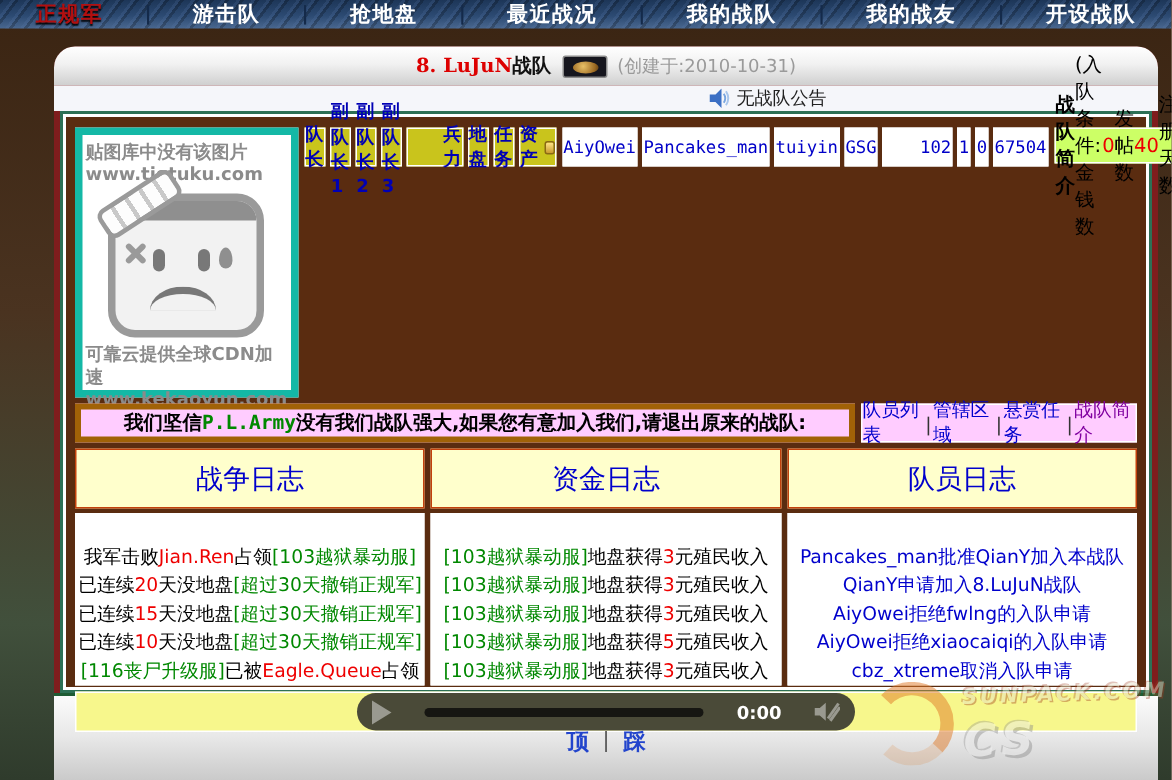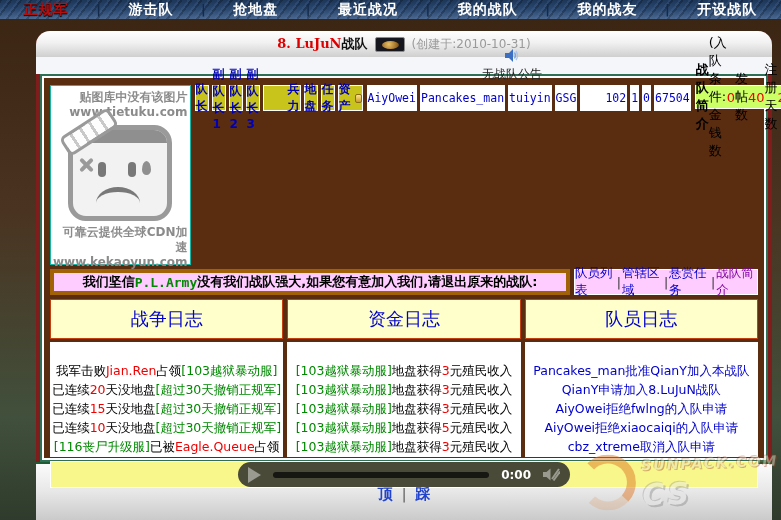--- a/index.html
+++ b/index.html
@@ -30,33 +30,33 @@
     display:flex; align-items:center; justify-content:center; gap:7px; font-size:13px;
   }
   .team-red { color:#dd0000; font-weight:bold; font-family:"DejaVu Serif","Liberation Serif",serif; }
   .team-black { color:#111; font-weight:bold; }
   .team-badge { width:30px; height:15px; background:#16161e; border:1px solid #8c8c8c; border-radius:2px; position:relative; }
   .team-badge::after { content:""; position:absolute; left:6px; top:3px; width:17px; height:8px; border-radius:50%;
     background:radial-gradient(circle at 40% 40%, #e8c067 0%, #9c6a23 70%, #5a3a10 100%); }
   .created { color:#9a9a9a; font-size:12px;text-align:right; }
 
   .notice-row { height:17px; background:#f5f6fa; display:flex; align-items:center; justify-content:center; }
-  .notice-inner { display:flex; align-items:center; gap:4px; transform:translateX(108px);flex-direction:column; }
+  .notice-inner { display:flex; align-items:center; gap:4px; transform:translateX(108px); }
   .notice-text { font-size:12px; color:#222; }
 
   
   .main-frame {
     margin:0 4px; height:388px;
     border:2px solid #2d7055; background:#5a2c10;
     box-shadow:inset 0 0 0 2px #ffffff;
     padding:9px 8px; display:flex; flex-direction:column; gap:4px;
   }
   .row1 { display:flex; gap:4px; height:180px; }
 
-  .img-box { width:158px; background:#fff; border:1px solid #14b8a6; padding:4px 2px; text-align:right; }
+  .img-box { width:158px; background:#fff; border:5px solid #14b8a6; padding:4px 2px; text-align:left; }
   .ph-text { font-size:12px; font-weight:bold; color:#8b8b8b; line-height:15px; }
   .face { position:relative; width:104px; height:96px; margin:5px auto 4px auto; }
   .face-body { position:absolute; inset:0; border:5px solid #9a9a9a; border-radius:18px; background:#f2f2f2; overflow:hidden; }
   .face-top { height:13px; background:#8f8f8f; }
   .eye { position:absolute; width:8px; height:15px; border-radius:4px; background:#787878; top:37px; }
   .eye.l { left:30px; } .eye.r { left:60px; }
   .tear { position:absolute; left:74px; top:36px; width:9px; height:14px; background:#8f8f8f;
     border-radius:50% 50% 50% 50% / 62% 62% 38% 38%; }
   .mouth { position:absolute; left:28px; top:62px; width:44px; height:16px;
     border-top:5px solid #787878; border-radius:50% 50% 0 0 / 100% 100% 0 0; }
@@ -90,21 +90,21 @@
   .log-hdr { height:40px; background:#ffffcc; border:1px solid #c2410c; display:flex; align-items:center; justify-content:center;
     color:#0000cc; font-size:18px; }
   .log-body { flex:1; background:#fff; border:1px solid #fff; padding-top:18px; text-align:center; font-size:12.5px; line-height:19px; }
 
   .c-k{color:#000;} .c-kb{color:#000;font-weight:bold;}
   .c-r{color:#ee0000;}
   .c-g{color:#008800;} .c-gb{color:#008800;font-weight:bold;font-family:"DejaVu Sans Mono","Liberation Mono",monospace;}
   .c-b{color:#0000cc;}
 
   .row4 { height:30px; background:#f7f78c; border:1px solid #fff; display:flex; align-items:center; justify-content:center; }
-  .audio-player { width:332px; height:25px; background:#4a4a38; border-radius:13px; display:flex; align-items:center; padding:0 10px; gap:12px; }
+  .audio-player { width:332px; height:25px; background:#4a4a38; border-radius:13px; display:flex; align-items:center; padding:0 10px; gap:22px; }
   .play-btn { width:0; height:0; border-left:13px solid #9a9a90; border-top:8px solid transparent; border-bottom:8px solid transparent; cursor:pointer; }
   .progress-track { flex:1; height:6px; background:#161612; border-radius:3px; cursor:pointer; }
   .player-time { color:#fff; font-size:12px; font-weight:bold; }
 
   
   .footer { height:62px; border-top:2px solid #1e5c34;
     background:linear-gradient(180deg,#fbfbfb 0%,#e8e8e8 45%,#c6c6c6 100%);
     display:flex; align-items:center; justify-content:center; gap:9px; }
   .vote-link { color:#2244cc; font-size:15px; font-weight:bold; text-decoration:none; cursor:pointer; }
   .vote-sep { color:#555; font-size:14px; }

